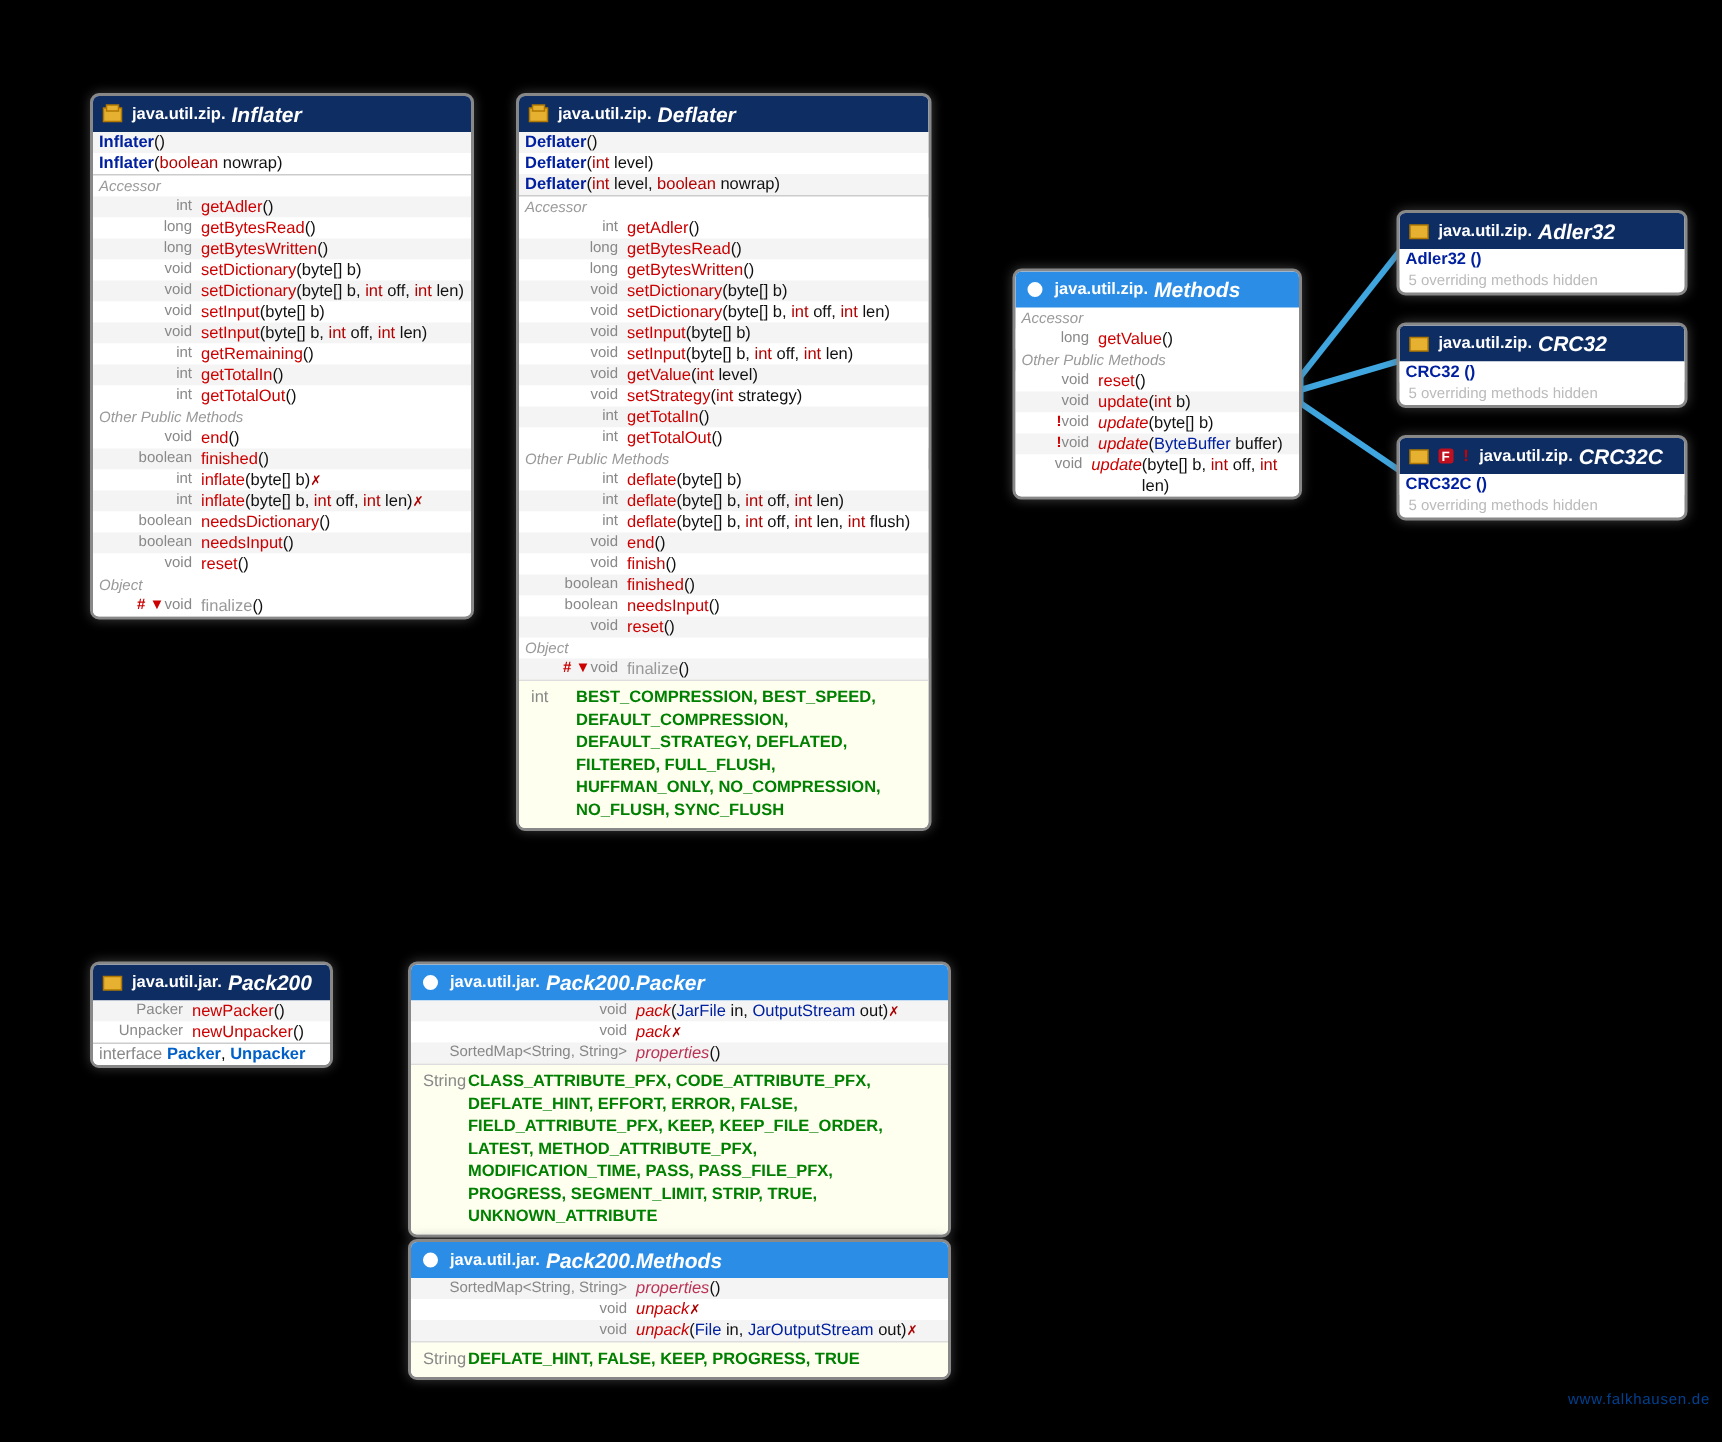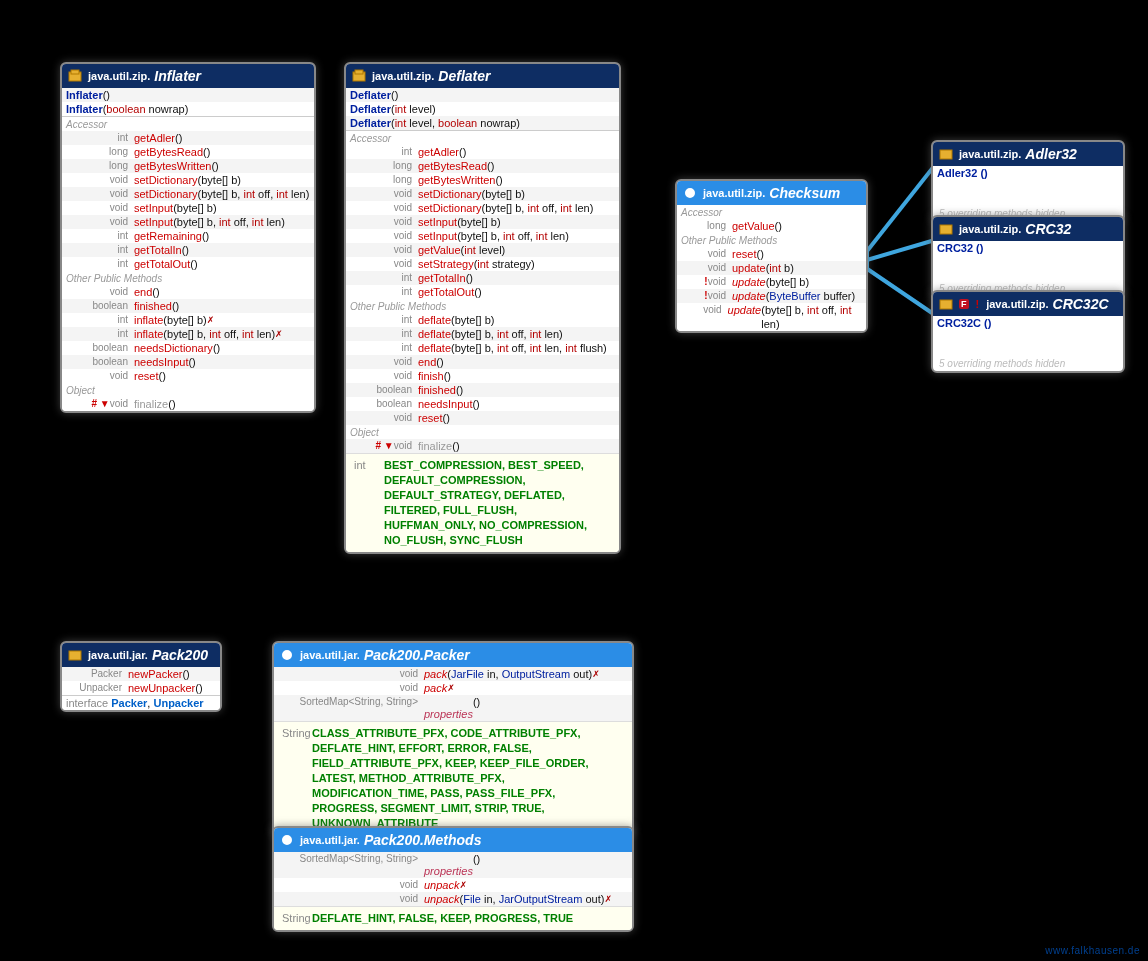--- a/index.html
+++ b/index.html
@@ -14,27 +14,27 @@
   .row:nth-child(odd){ background:#f4f4f4; }
   .row:nth-child(even){ background:#fff; }
   .lcol { width:76px; text-align:right; padding-right:6px; color:#888; font-size:10px; }
   .reddot { color:#c00; font-weight:bold; font-size:10px; width:10px; text-align:center; }
   .name { color:#c00; }
   .name.bold { color:#00209f; font-weight:bold; }
   .params { color:#111; }
   .kw { color:#b30000; }
   .type { color:#00209f; }
   .throws { color:#aa0000; font-size:9px; vertical-align:super; }
-  .cyan { color:#bb3355; font-style:italic;margin-top:12px; }
+  .cyan { color:#bb3355; font-style:italic; }
   .consts { background:#fffff0; padding:4px 8px; line-height:15px; font-size:11px; border-top:1px solid #ddd; }
   .consts .t { color:#888; display:inline-block; width:30px; vertical-align:top; }
   .consts .c { color:#008000; font-weight:bold; display:inline-block; width:calc(100% - 34px); }
-  .hidden { color:#bbb; font-style:italic; font-size:10px; padding:2px 6px;margin-top:26px; }
+  .hidden { color:#bbb; font-size:10px; padding:2px 6px; }
   svg.conn { position:absolute; pointer-events:none; }
-  .footer { position:absolute; right:8px; bottom:5px; color:#004090; font-size:10px; letter-spacing:.5px; }
+  .footer { position:absolute; right:8px; bottom:22px; color:#004090; font-size:10px; letter-spacing:.5px; }
   .sep { border-top:1px solid #ccc; }
   .bluelink{ color:#0060c8; font-weight:bold;}
   .excl { color:#c00; font-weight:bold; margin-right:3px;}
   .F { background:#c01020; color:#fff; font-weight:bold; font-size:9px; padding:0 2px; border-radius:2px; margin-right:3px;}
 </style>
 </head>
 <body>
 
 <svg class="conn" style="left:855px;top:150px;" width="130" height="180">
   <polyline points="5,110 80,15" stroke="#3fa6df" stroke-width="4" fill="none"></polyline>
@@ -297,21 +297,21 @@
 </div>
 
 <div class="box" style="left:675px;top:179px;width:189px;">
   <div class="hdr blue">
     <span class="ico">
         <svg width="16" height="14">
           <circle cx="7" cy="7" r="6" fill="#fff" stroke="#2b8de6" stroke-width="2"></circle>
         </svg>
       </span>
     <span class="pkg">java.util.zip.</span>
-      <span class="cls">Checksum</span>
+      <span class="cls">Methods</span>
   </div>
   <div id="checksum-body">
       <div class="sect-title">Accessor</div>
       <div class="row">
         <span class="lcol" style="width:45px">long</span>
         <span class="name" style="">getValue</span>
         <span class="params"> ()</span>
       </div>
       <div class="sect-title">Other Public Methods</div>
       <div class="row">

